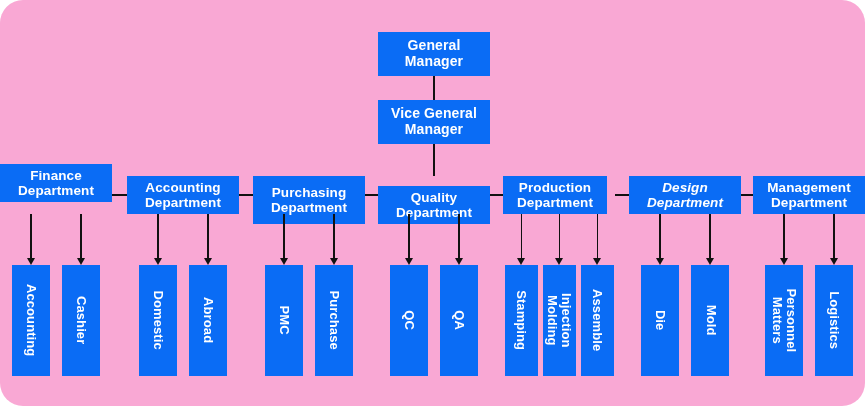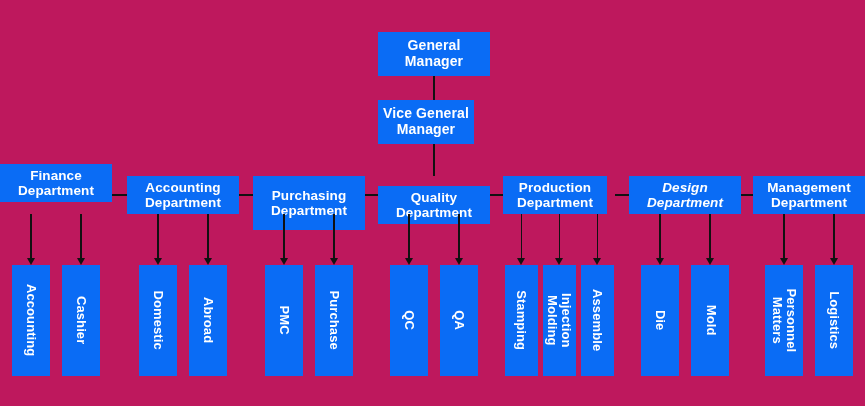--- a/index.html
+++ b/index.html
@@ -8,22 +8,23 @@
     padding: 0;
     background: #ffffff;
   }
   body {
     font-family: "Liberation Sans", sans-serif;
   }
   #chart {
     position: relative;
     width: 865px;
     height: 406px;
-    background: #be185d;
+    background: #f9a8d4;
     overflow: hidden;
+    border-radius: 23px;
   }
 
   
   .box {
     position: absolute;
     background: #0a6cf5;
     color: #ffffff;
     font-weight: bold;
     display: flex;
     align-items: center;
@@ -88,21 +89,21 @@
 
 <div id="chart">
 
   <div class="box top-box" style="left:378px; top:32px; width:112px; height:44px;">
     <span style="white-space:pre-line;">General
 Manager</span>
   </div>
 
   <div class="vline" style="left:433px; top:76px; height:24px;"></div>
 
-  <div class="box top-box" style="left:378px; top:100px; width:96px; height:44px;">
+  <div class="box top-box" style="left:378px; top:100px; width:112px; height:44px;">
     <span style="white-space:pre-line;">Vice General
 Manager</span>
   </div>
 
   <div class="vline" style="left:433px; top:144px; height:32px;"></div>
 
   <div id="dept-layer">
       <div class="hline" style="left: 112px; top: 194px; width: 15px;"></div>
       <div class="box dept-box" style="left: 0px; top: 164px; width: 112px; height: 38px;">
         <span style="white-space: pre-line;">Finance
@@ -135,21 +136,21 @@
         </div>
       </div>
       <div class="arrow-line" style="left: 207.25px; top: 214px; height: 45px;"></div>
       <div class="arrow-head" style="left: 203.5px; top: 258px;"></div>
       <div class="box sub-box" style="left: 189px; top: 265px; width: 38px; height: 111px;">
         <div class="vwrap">
           <span class="vtext">Abroad</span>
         </div>
       </div>
       <div class="hline" style="left: 365px; top: 194px; width: 13px;"></div>
-      <div class="box dept-box" style="left: 253px; top: 176px; width: 112px; height: 54px;">
+      <div class="box dept-box" style="left: 253px; top: 176px; width: 112px; height: 48px;">
         <span style="white-space: pre-line;">Purchasing
 Department</span>
       </div>
       <div class="arrow-line" style="left: 283.25px; top: 214px; height: 45px;"></div>
       <div class="arrow-head" style="left: 279.5px; top: 258px;"></div>
       <div class="box sub-box" style="left: 265px; top: 265px; width: 38px; height: 111px;">
         <div class="vwrap">
           <span class="vtext">PMC</span>
         </div>
       </div>

